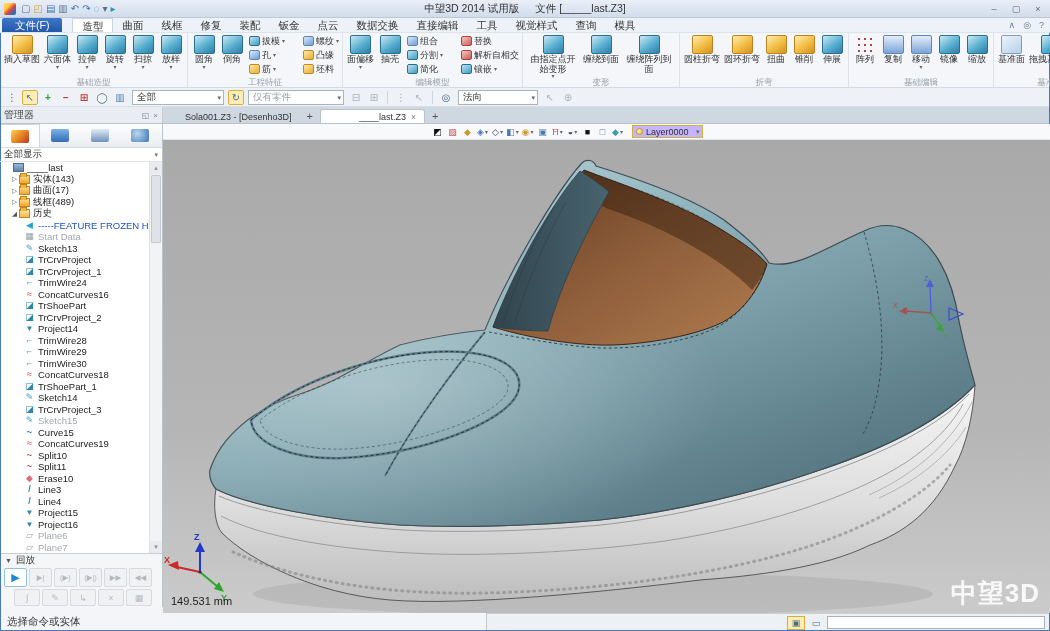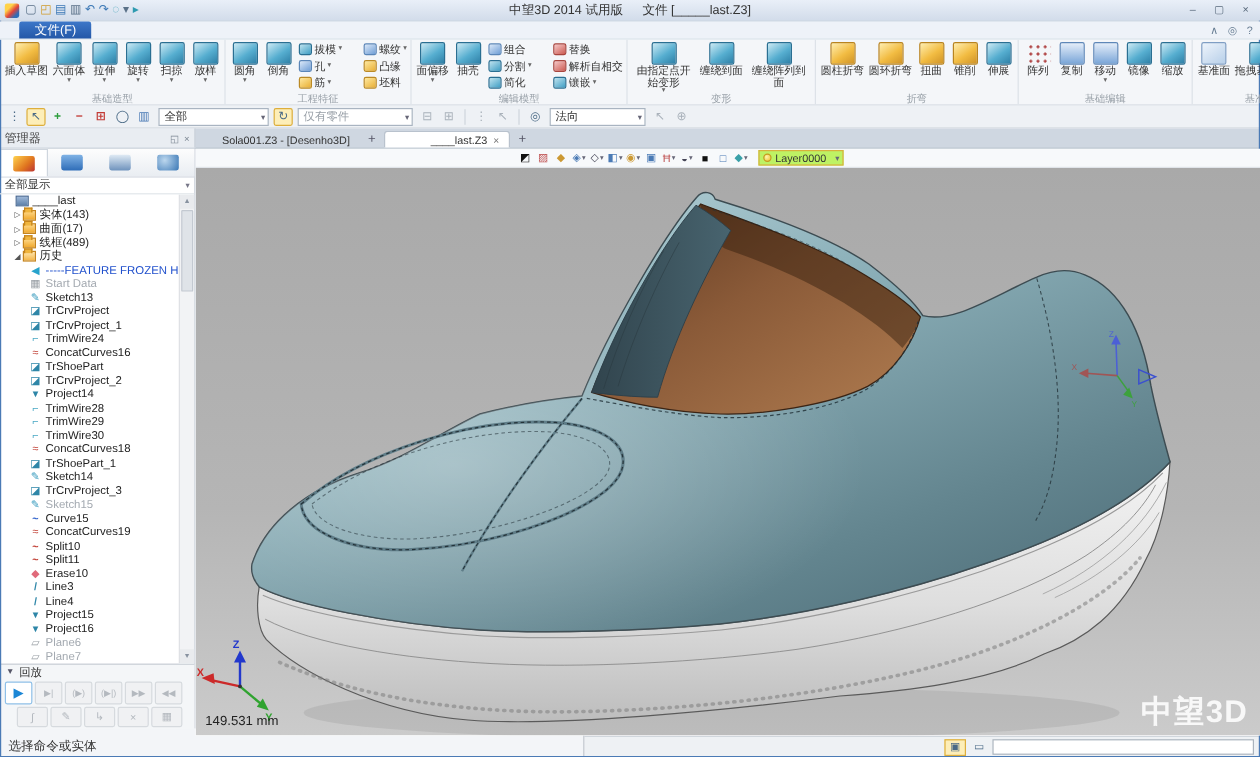--- a/index.html
+++ b/index.html
@@ -11,21 +11,21 @@
   .applogo { width:12px; height:12px; border-radius:2px; background:linear-gradient(135deg,#ffd24a 30%,#e2443a 55%,#2f6db8 80%); margin-right:5px; }
   .qat { display:flex; align-items:center; gap:3px; }
   .qat span { font-size:10px; line-height:12px; color:#5a7188; }
   .qat .gold { color:#cf9c2e; } .qat .blue { color:#3a77b5; } .qat .teal { color:#2e9ab0; }
   .wtitle { position:absolute; left:0; right:0; text-align:center; font-size:10.5px; color:#333; pointer-events:none; }
   .wtitle span { margin:0 8px; }
   .wincontrols { margin-left:auto; display:flex; gap:6px; }
   .wincontrols span { font-size:9px; color:#5a6b7d; width:16px; text-align:center; }
 
   
-  .menurow { height:15px; background:#eef2f8; border-bottom:1px solid #dde4ec; display:flex; align-items:stretch; padding-left:16px; position:relative; }
+  .menurow { height:15px; background:#eef2f8; border-bottom:1px solid #dde4ec; display:flex; align-items:stretch; padding-left:2px; position:relative; }
   .filebtn { background:linear-gradient(#3d77c8,#2458a8); color:#fff; padding:0 13px; font-size:10.5px; line-height:15px; border-radius:2px 2px 0 0; margin-right:10px; }
   .mtabs { display:flex; }
   .mtab { padding:0 9px; font-size:10.5px; line-height:14px; color:#333; white-space:nowrap; }
   .mtab.active { background:#fff; border:1px solid #c9d4e0; border-bottom:none; }
   .helpicons { position:absolute; right:6px; top:0; display:flex; gap:8px; }
   .helpicons span { font-size:9px; line-height:15px; color:#667c92; }
 
   
   .ribbon { height:55px; background:#f4f6f9; border-bottom:1px solid #d4dae1; display:flex; overflow:hidden; }
   .rgroup { position:relative; padding:1px 2px 11px; border-right:1px solid #dde2e8; display:flex; flex:0 0 auto; }
@@ -124,21 +124,21 @@
   .rprow.r2 { padding-left:14px; }
   .rprow.r2 .rpbtn { width:26px; height:17px; font-size:9px; }
   .rpbtn.play { background:#fff; border-color:#8fc0e8; color:#1c87d6; font-size:11px; }
 
   
   #viewport { flex:1; position:relative; background:#fff; overflow:hidden; }
   .vptoolbar { height:16px; background:#f7f9fb; border-bottom:1px solid #e0e4e9; display:flex; align-items:center; padding-left:268px; gap:2px; }
   .vic { min-width:13px; height:13px; font-size:9px; display:inline-flex; align-items:center; justify-content:center; color:#445; }
   .c-red{color:#c05555} .c-gold{color:#cc9933} .c-blue{color:#4a7ab5} .c-teal{color:#3aa0a8} .c-black{color:#111}
   .drop::after { content:"▾"; font-size:6px; color:#667; margin-left:1px; }
-  .layerchip { height:13px; background:#bef264; border:1px solid #d8b13c; display:flex; align-items:center; font-size:9px; color:#333; padding:0 13px 0 3px; position:relative; margin-left:6px; gap:3px;justify-content:flex-end; }
+  .layerchip { height:13px; background:#c4b5fd; border:1px solid #d8b13c; display:flex; align-items:center; font-size:9px; color:#333; padding:0 13px 0 3px; position:relative; margin-left:6px; gap:3px;justify-content:flex-end; }
   .layerchip::after { content:"▾"; position:absolute; right:2px; top:2px; font-size:7px; color:#667; }
   .bulb { width:7px; height:7px; border-radius:50%; background:radial-gradient(circle at 35% 35%,#fff3b0,#f0c028); border:1px solid #c79a1e; }
   svg.scene { position:absolute; top:16px; left:0; }
   .scaletext { position:absolute; left:8px; bottom:6px; font-size:11px; color:#222; }
   .watermark { position:absolute; right:10px; bottom:2px; font-size:26px; font-weight:bold; color:#fbfbfb; letter-spacing:1px; opacity:.95; }
 
   
   .statusbar { height:18px; background:#eef1f4; border-top:1px solid #c9cfd6; display:flex; align-items:center; }
   .promptbox { width:487px; height:32px; border-right:1px solid #c2c8cf; border-bottom:1px solid #e5e9ee; background:#f3f5f8; display:flex; align-items:center; padding-left:7px; font-size:10.5px; color:#333; }
   .spacer { flex:1; }
@@ -169,20 +169,36 @@
     </div>
     <div class="wincontrols">
       <span>–</span>
       <span>▢</span>
       <span>×</span>
     </div>
   </div>
 
   <div class="menurow">
     <div class="filebtn">文件(F)</div>
+    <div class="mtabs">
+
+    <div class="mtab active">造型</div>
+        <div class="mtab">曲面</div>
+        <div class="mtab">线框</div>
+        <div class="mtab">修复</div>
+        <div class="mtab">装配</div>
+        <div class="mtab">钣金</div>
+        <div class="mtab">点云</div>
+        <div class="mtab">数据交换</div>
+        <div class="mtab">直接编辑</div>
+        <div class="mtab">工具</div>
+        <div class="mtab">视觉样式</div>
+        <div class="mtab">查询</div>
+        <div class="mtab">模具</div>
+      </div>
     <div class="helpicons">
       <span>∧</span>
       <span>◎</span>
       <span>?</span>
     </div>
   </div>
 
   <div class="ribbon">
     <div class="rgroup">
       <div class="rbigs">

